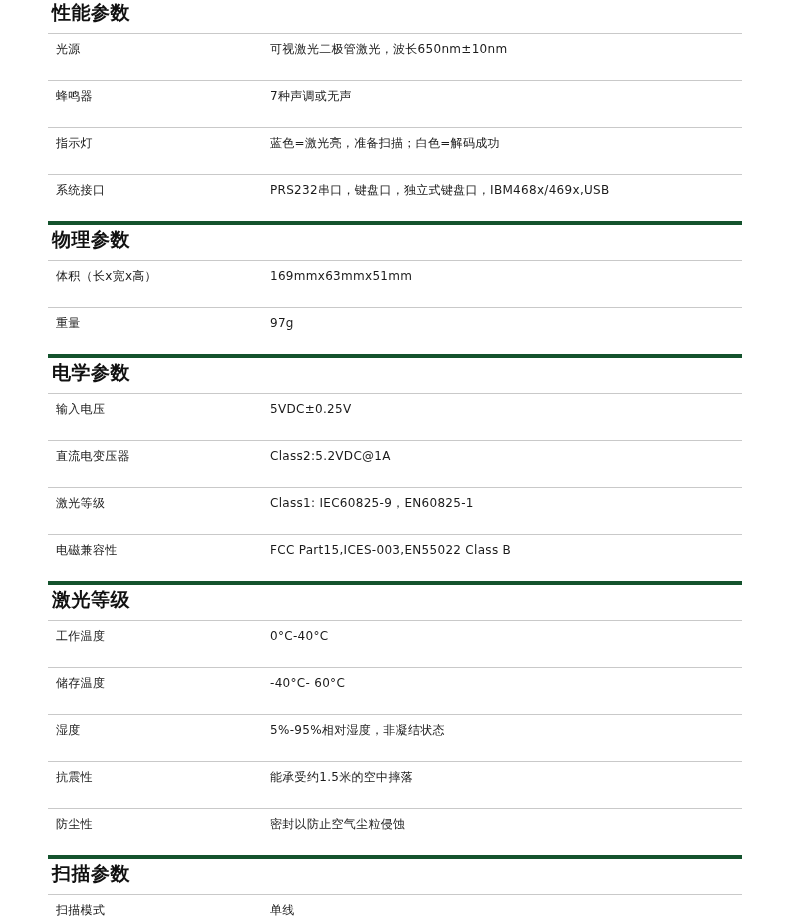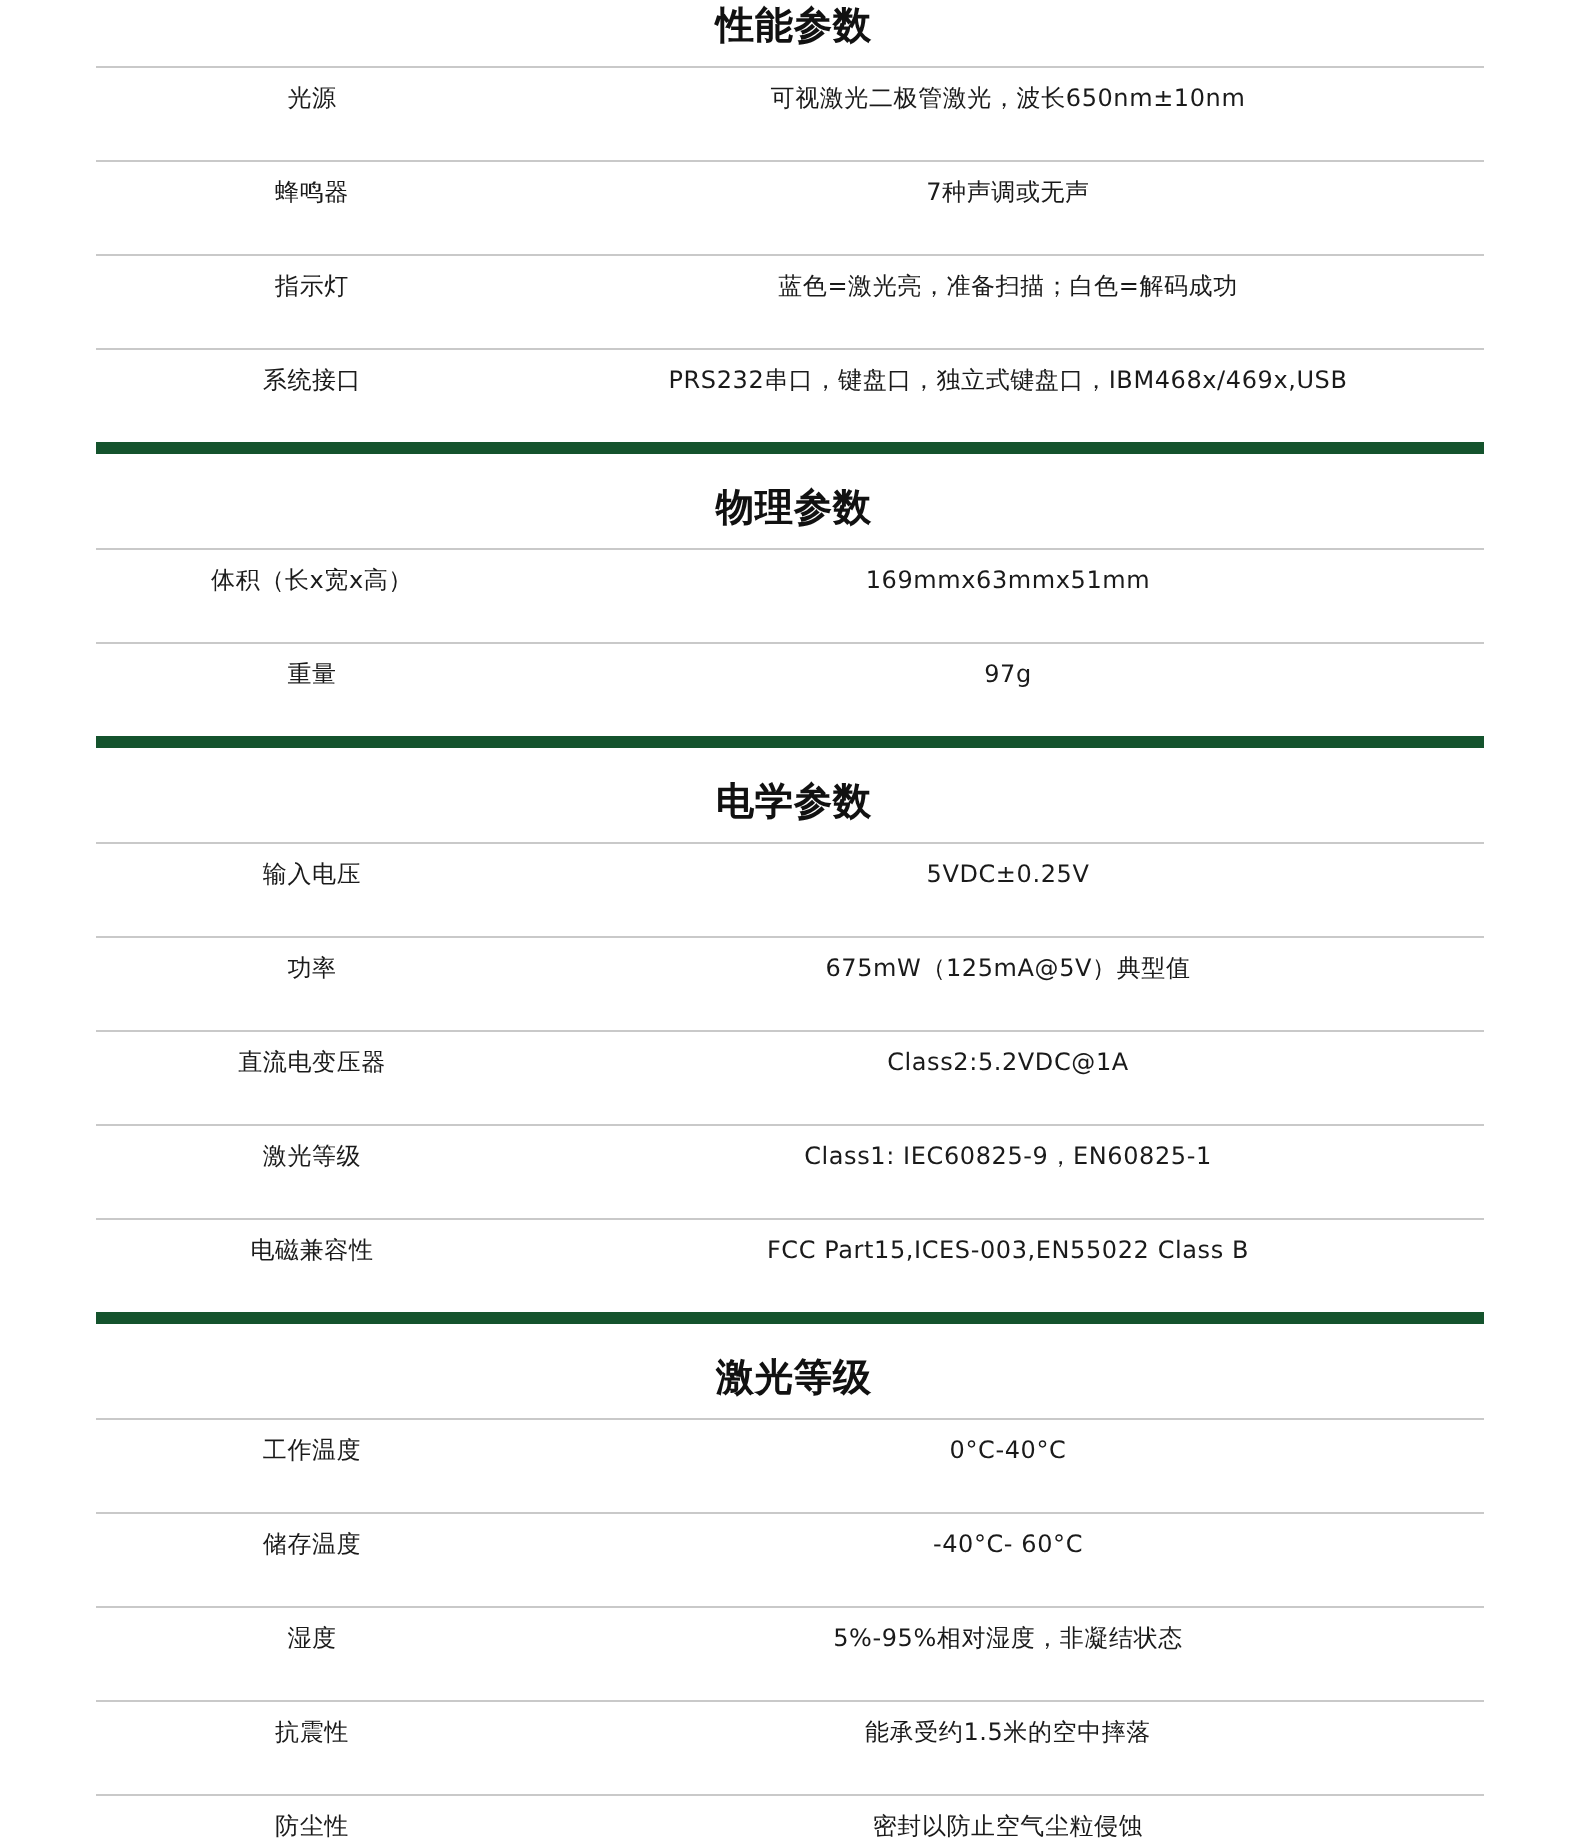--- a/index.html
+++ b/index.html
@@ -24,40 +24,39 @@
   .doc-title {
     font-size: 44px;
     font-weight: 400;
     color: #1a1a1a;
     letter-spacing: 2px;
     margin: 0;
     padding: 58px 0 18px 176px;
     line-height: 1.1;
   }
   .section {
-    margin-bottom: 14px;
-    text-align: center;
+    margin-bottom: 2px;
   }
   .section-title {
     font-size: 19px;
     font-weight: bold;
     color: #111111;
     margin: 0 0 7px 4px;
     letter-spacing: 0.5px;
   }
   table.spec {
     width: 100%;
     border-collapse: collapse;
     table-layout: fixed;
   }
   table.spec tr {
     border-top: 1px solid #c9c9c9;
   }
   table.spec tr:last-child {
-    border-bottom: 6px solid #14532d;
+    border-bottom: 4px solid #14532d;
   }
   table.spec td {
     padding: 6px 4px 22px 8px;
     font-size: 12px;
     color: #1a1a1a;
     vertical-align: middle;
     line-height: 1.5;
     letter-spacing: 0.3px;
   }
   table.spec td.label {
@@ -115,24 +114,20 @@
 
   <div class="section">
     <h2 class="section-title">电学参数</h2>
     <table class="spec">
       <tbody>
         <tr>
           <td class="label">输入电压</td>
           <td class="value">5VDC±0.25V</td>
         </tr>
         <tr>
-          <td class="label">功率</td>
-          <td class="value">675mW（125mA@5V）典型值</td>
-        </tr>
-        <tr>
           <td class="label">直流电变压器</td>
           <td class="value">Class2:5.2VDC@1A</td>
         </tr>
         <tr>
           <td class="label">激光等级</td>
           <td class="value">Class1: IEC60825-9，EN60825-1</td>
         </tr>
         <tr>
           <td class="label">电磁兼容性</td>
           <td class="value">FCC Part15,ICES-003,EN55022 Class B</td>

